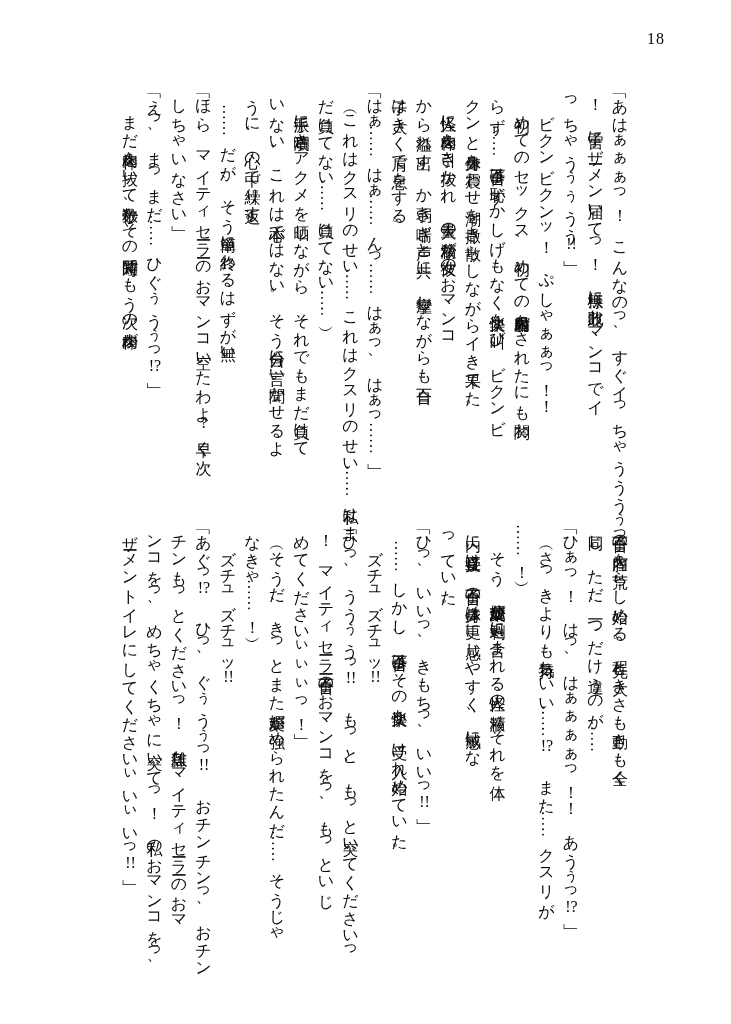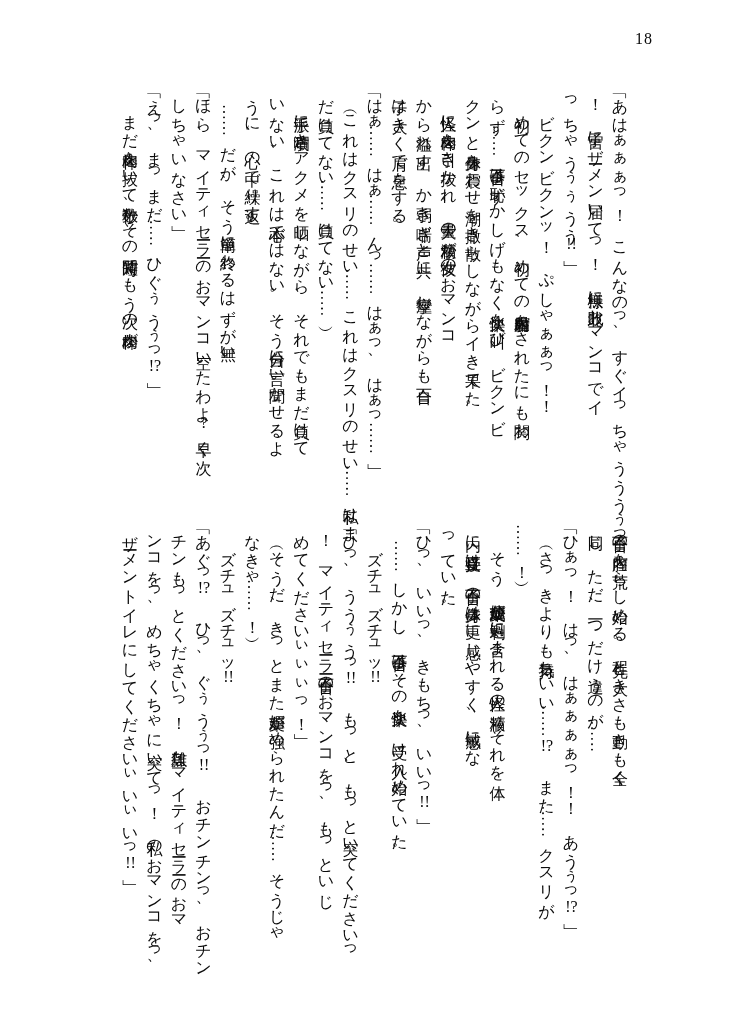--- a/index.html
+++ b/index.html
@@ -3,21 +3,21 @@
 <meta charset="utf-8">
 <style>
   html,body{margin:0;padding:0;}
   body{
     width:731px;height:1024px;position:relative;
     background:#ffffff;color:#0a0a0a;
     font-family:"Liberation Serif","DejaVu Serif",serif;
     overflow:hidden;
   }
   .page-number{
-    position:absolute;top:30px;right:78px;
+    position:absolute;top:30px;right:66px;
     font-size:16px;letter-spacing:1px;
   }
   .band{
     position:absolute;right:99px;
     writing-mode:vertical-rl;
     -webkit-writing-mode:vertical-rl;
     text-orientation:mixed;
     font-size:16px;
     line-height:24.5px;
     letter-spacing:0;

